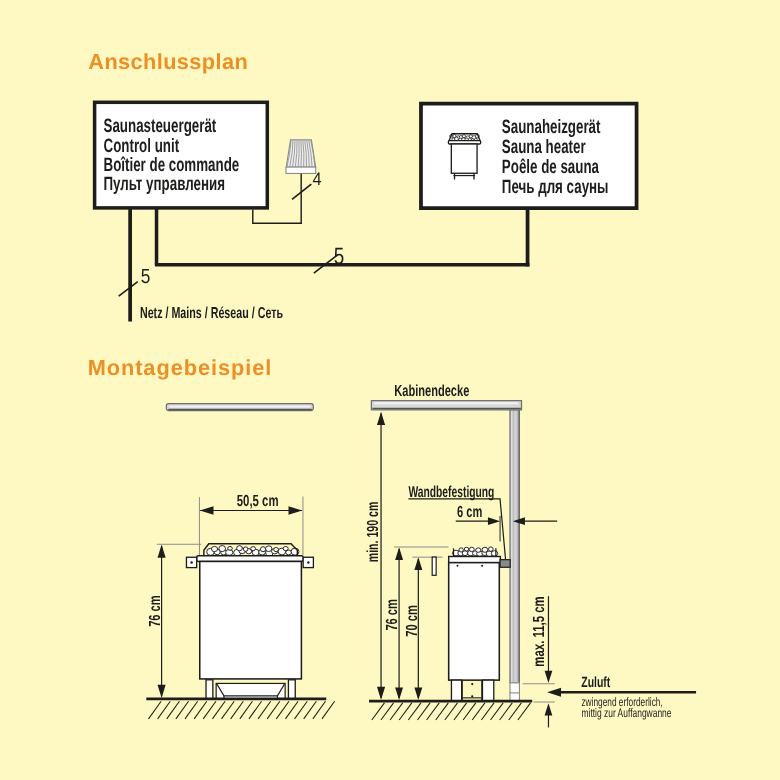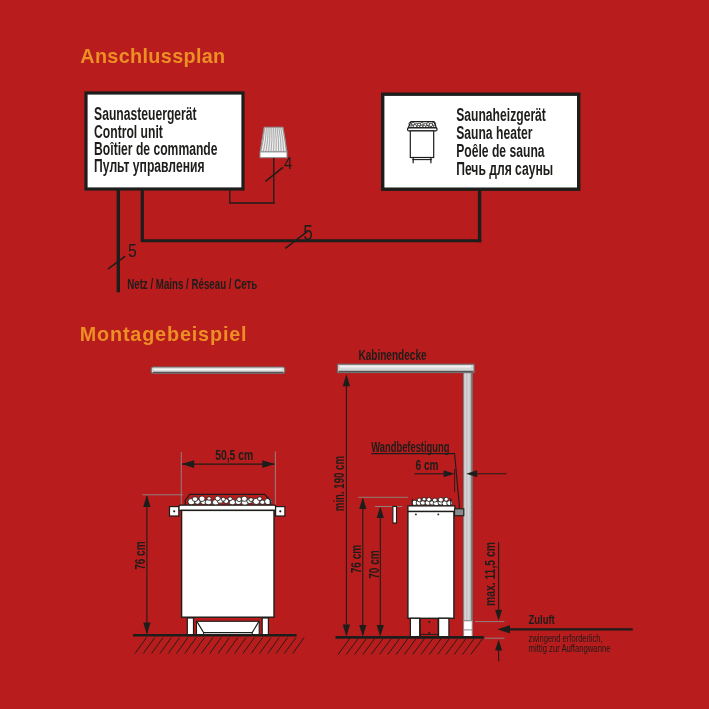--- a/index.html
+++ b/index.html
@@ -1,15 +1,15 @@
 <!DOCTYPE html>
 <html><head><meta charset="utf-8">
 <style>
 html,body{margin:0;padding:0;background:#fff;}
-#wrap{position:relative;width:709px;height:709px;background:#b91c1c;overflow:hidden;}
+#wrap{position:relative;width:709px;height:709px;background:#fef9c3;overflow:hidden;}
 text{font-family:"Liberation Sans",sans-serif;}
 </style></head>
 <body>
 <div id="wrap">
 <svg width="709" height="709" viewBox="0 0 709 709">
 <text transform="translate(80.3,62.6) scale(1.0,1)" font-size="19.8" font-weight="bold" fill="#ec8f25" text-anchor="start" letter-spacing="0.35">Anschlussplan</text>
 <text transform="translate(79.7,340.7) scale(1.0,1)" font-size="19.8" font-weight="bold" fill="#ec8f25" text-anchor="start" letter-spacing="0.85">Montagebeispiel</text>
 <rect x="86" y="93" width="157" height="96" fill="#fff" stroke="#1d1d1b" stroke-width="3.2"></rect>
 <text transform="translate(94.1,120.4) scale(0.69,1)" font-size="17.6" font-weight="bold" fill="#1d1d1b" text-anchor="start">Saunasteuergerät</text>
 <text transform="translate(94.1,137.73000000000002) scale(0.69,1)" font-size="17.6" font-weight="bold" fill="#1d1d1b" text-anchor="start">Control unit</text>

